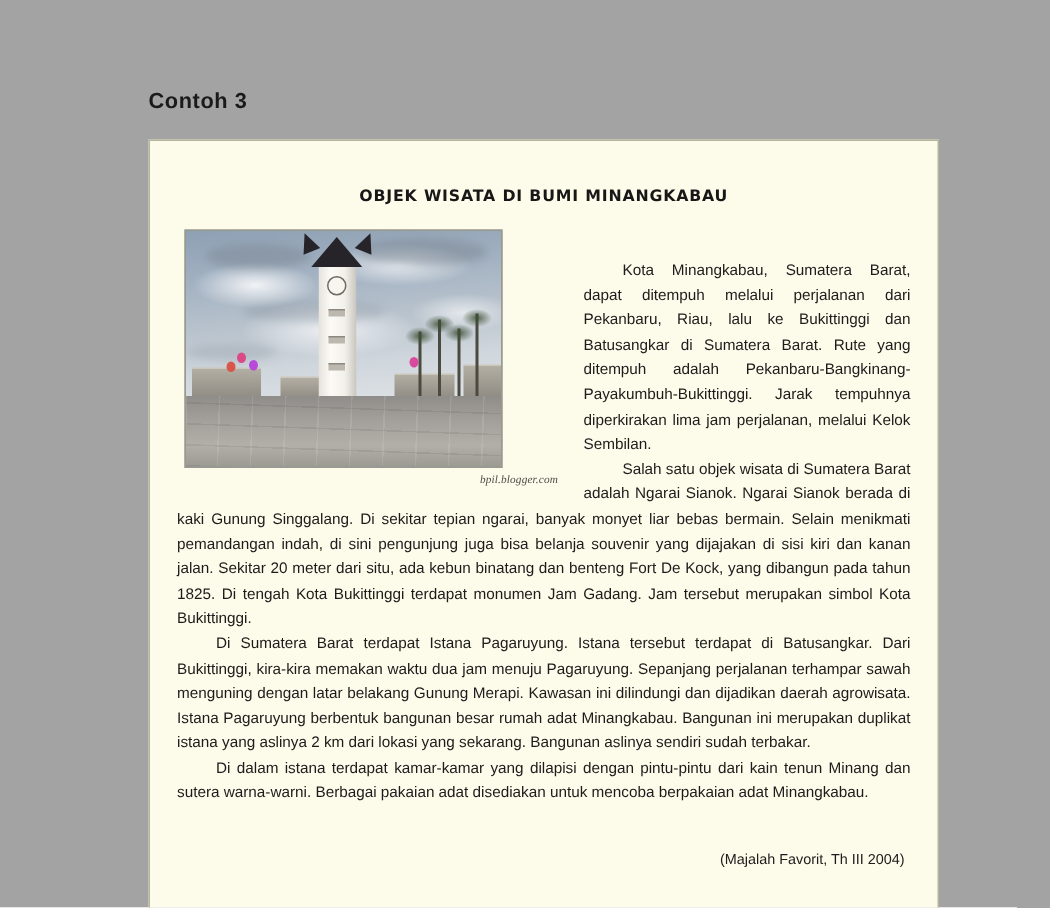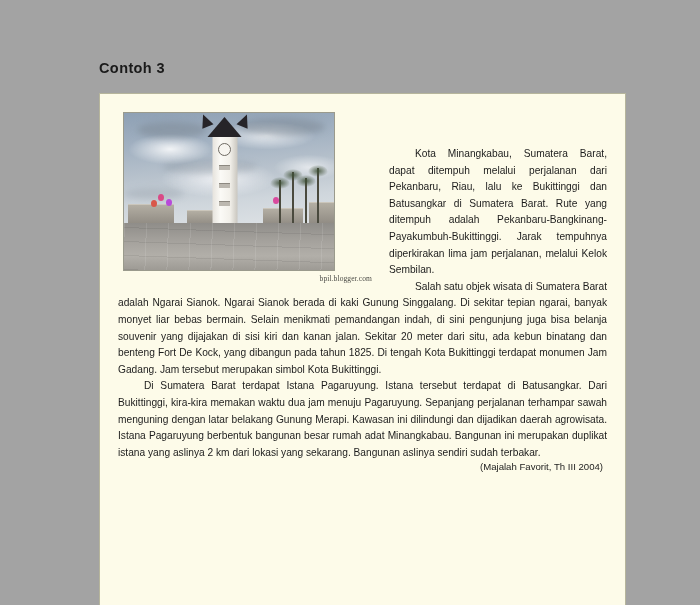--- a/index.html
+++ b/index.html
@@ -45,20 +45,21 @@
     color: #171717;
     margin: 15px 0 14px 0;
     font-family: "DejaVu Sans", sans-serif;
   }
 
   
   .photo-figure {
     float: left;
     width: 252px;
     margin: 2px 14px 2px 5px;
+    font-style: italic;
   }
   .photo-frame {
     width: 212px;
     height: 159px;
     border: 1px solid #9a9a8c;
     position: relative;
     overflow: hidden;
     background: #8e9aa6;
   }
   
@@ -177,32 +178,34 @@
     font-family: "Liberation Sans", sans-serif;
     margin-top: 36px;
   }
   .body-text p { margin: 0; text-indent: 26px; }
   .body-text p.flow { text-indent: 26px; }
   .source-line {
     clear: both;
     text-align: right;
     font-size: 9.6px;
     color: #1c1c1c;
+    margin-top: 30px;
     padding-right: 4px;
   }
 </style>
 </head>
 <body>
 
 <div id="page">
 
   <div class="example-heading">Contoh 3</div>
 
   <div class="article-box">
 
+    <div class="article-title">OBJEK WISATA DI BUMI MINANGKABAU</div>
 
     <figure class="photo-figure">
       <div class="photo-frame">
         <div class="ph-sky"></div>
         <div class="ph-cloud" style="left:6%;top:6%;width:70px;height:16px;"></div>
         <div class="ph-cloud" style="left:55%;top:3%;width:85px;height:18px;"></div>
         <div class="ph-cloud" style="left:18%;top:30%;width:95px;height:14px;opacity:.6;"></div>
         <div class="ph-cloud" style="left:0%;top:48%;width:60px;height:12px;opacity:.5;"></div>
 
         <div class="ph-bld" style="left:2%;width:46px;height:22px;"></div>
@@ -256,18 +259,19 @@
 
         <div class="ph-ground"></div>
       </div>
       <figcaption class="photo-credit">bpil.blogger.com</figcaption>
     </figure>
 
     <div class="body-text">
       <p class="flow">Kota Minangkabau, Sumatera Barat, dapat ditempuh melalui perjalanan dari Pekanbaru, Riau, lalu ke Bukittinggi dan Batusangkar di Sumatera Barat. Rute yang ditempuh adalah Pekanbaru-Bangkinang-Payakumbuh-Bukittinggi. Jarak tempuhnya diperkirakan lima jam perjalanan, melalui Kelok Sembilan.</p>
       <p class="flow">Salah satu objek wisata di Sumatera Barat adalah Ngarai Sianok. Ngarai Sianok  berada di kaki Gunung Singgalang. Di sekitar tepian ngarai, banyak monyet liar bebas bermain. Selain menikmati pemandangan indah, di sini pengunjung  juga bisa belanja souvenir yang dijajakan di sisi kiri dan kanan jalan.  Sekitar 20 meter dari situ, ada kebun binatang dan benteng Fort De Kock, yang dibangun pada tahun 1825. Di tengah Kota Bukittinggi terdapat  monumen Jam Gadang. Jam tersebut merupakan  simbol Kota Bukittinggi.</p>
       <p class="flow">Di Sumatera Barat terdapat  Istana Pagaruyung. Istana tersebut terdapat di Batusangkar. Dari Bukittinggi, kira-kira memakan waktu dua jam menuju Pagaruyung. Sepanjang perjalanan terhampar sawah menguning dengan latar belakang Gunung Merapi. Kawasan ini dilindungi dan dijadikan daerah agrowisata. Istana Pagaruyung berbentuk bangunan besar rumah adat Minangkabau. Bangunan ini merupakan duplikat istana yang aslinya 2 km dari lokasi yang sekarang. Bangunan aslinya sendiri sudah terbakar.</p>
+      <p class="flow">Di dalam istana terdapat kamar-kamar yang dilapisi dengan pintu-pintu dari kain tenun Minang dan sutera warna-warni. Berbagai pakaian adat disediakan untuk mencoba berpakaian adat Minangkabau.</p>
     </div>
 
     <div class="source-line">(Majalah Favorit, Th III 2004)</div>
 
   </div>
 </div>
 
 </body></html>

